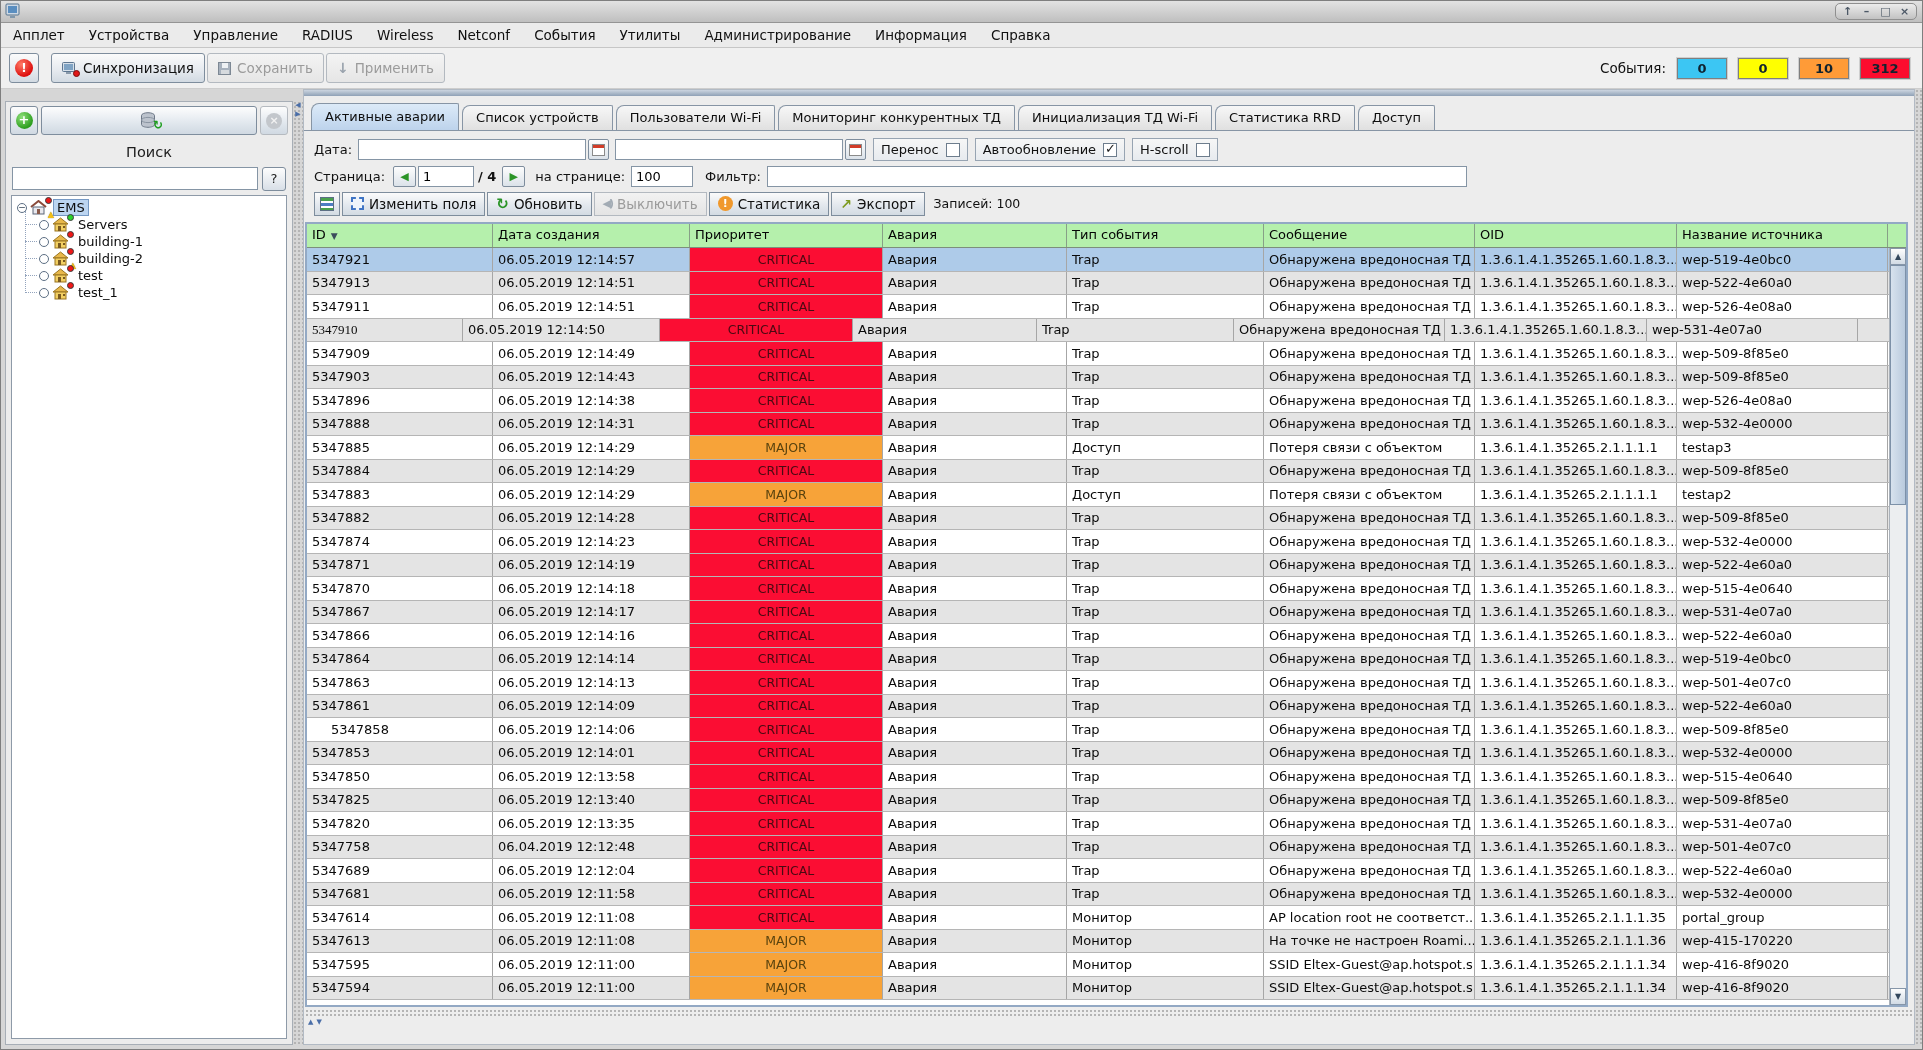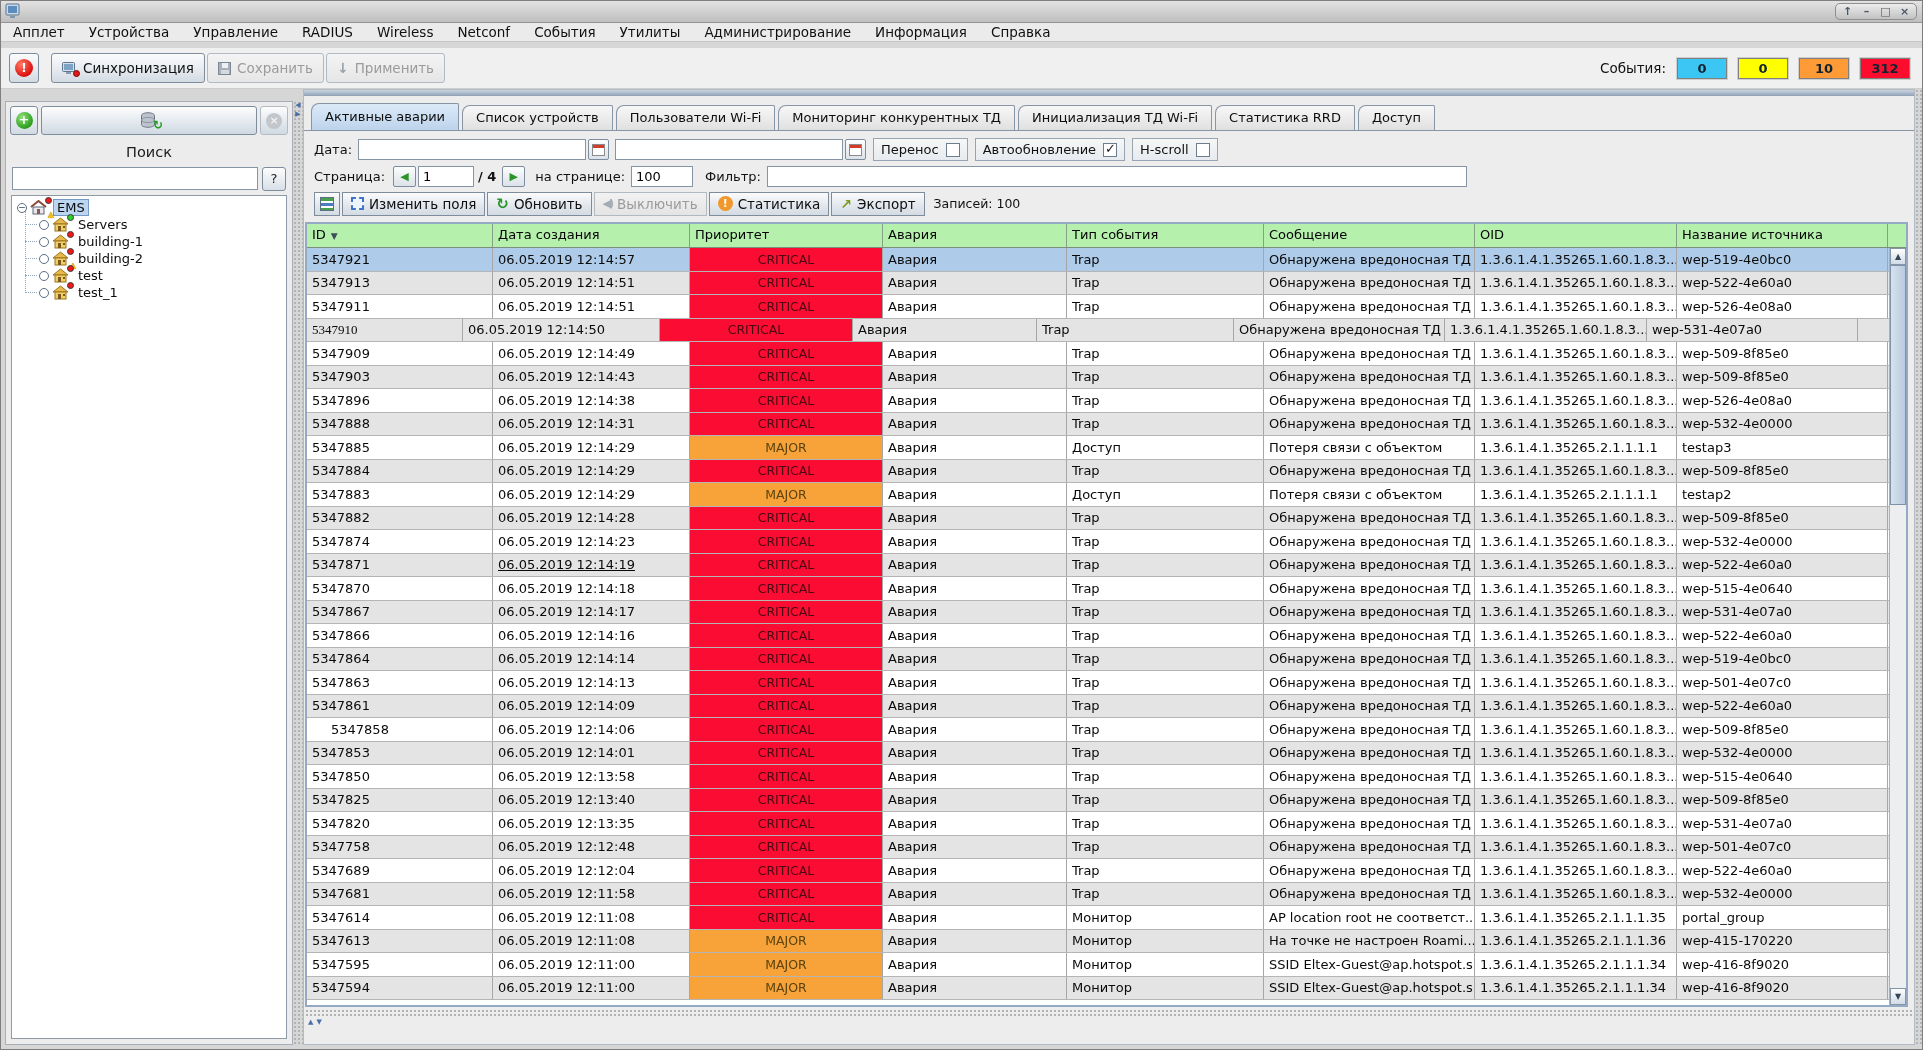--- a/index.html
+++ b/index.html
@@ -15,21 +15,21 @@
     background: linear-gradient(#e2e2e2,#bfbfbf); border-bottom:1px solid #949494; }
   .title-text { position:absolute; left:0; right:0; top:3px; text-align:center;
     font-size:12.5px; font-weight:bold; color:#3c3c3c; }
   .app-icon { position:absolute; left:4px; top:2px; width:17px; height:17px; }
   .win-controls { position:absolute; right:5px; top:2px; display:flex;
     background: linear-gradient(#ececec,#c2c2c2); border:1px solid #8f8f8f;
     border-radius:5px; padding:0 2px; height:17px; align-items:center; }
   .win-btn { width:19px; text-align:center; font-size:11px; line-height:15px;
     color:#4c5866; font-weight:bold; }
   
-  .menubar { position:absolute; top:22px; left:0; right:0; height:19px;
+  .menubar { position:absolute; top:22px; left:0; right:0; height:25px;
     background:#ebebeb; border-bottom:1px solid #c6c6c6;
     display:flex; align-items:center; padding-left:12px; gap:24px;
     font-size:13.5px; color:#101010; }
   .mi { cursor: default; }
   
   .toolbar { position:absolute; top:47px; left:0; right:0; height:41px;
     background:#f0f0f0; border-bottom:1px solid #cdcdcd;
     display:flex; align-items:center; }
   .tbtn { height:30px; display:flex; align-items:center; gap:6px; padding:0 10px;
     border:1px solid #7e8d9d; border-radius:3px;
@@ -565,21 +565,21 @@
             <div class="prbox" style="background: rgb(251, 13, 51); color: rgb(74, 10, 18);">CRITICAL</div>
           </div>
           <div class="td" style="width: 184px;">Авария</div>
           <div class="td" style="width: 197px;">Trap</div>
           <div class="td" style="width: 211px;">Обнаружена вредоносная ТД ...</div>
           <div class="td" style="width: 202px;">1.3.6.1.4.1.35265.1.60.1.8.3...</div>
           <div class="td" style="width: 211px;">wep-532-4e0000</div>
         </div>
         <div class="trr alt">
           <div class="td" style="width: 186px;">5347871</div>
-          <div class="td" style="width: 197px; text-decoration: underline;">06.05.2019 12:14:19</div>
+          <div class="td" style="width: 197px;">06.05.2019 12:14:19</div>
           <div class="td pr" style="width: 193px;">
             <div class="prbox" style="background: rgb(251, 13, 51); color: rgb(74, 10, 18);">CRITICAL</div>
           </div>
           <div class="td" style="width: 184px;">Авария</div>
           <div class="td" style="width: 197px;">Trap</div>
           <div class="td" style="width: 211px;">Обнаружена вредоносная ТД ...</div>
           <div class="td" style="width: 202px;">1.3.6.1.4.1.35265.1.60.1.8.3...</div>
           <div class="td" style="width: 211px;">wep-522-4e60a0</div>
         </div>
         <div class="trr">
@@ -709,21 +709,21 @@
             <div class="prbox" style="background: rgb(251, 13, 51); color: rgb(74, 10, 18);">CRITICAL</div>
           </div>
           <div class="td" style="width: 184px;">Авария</div>
           <div class="td" style="width: 197px;">Trap</div>
           <div class="td" style="width: 211px;">Обнаружена вредоносная ТД ...</div>
           <div class="td" style="width: 202px;">1.3.6.1.4.1.35265.1.60.1.8.3...</div>
           <div class="td" style="width: 211px;">wep-531-4e07a0</div>
         </div>
         <div class="trr alt">
           <div class="td" style="width: 186px;">5347758</div>
-          <div class="td" style="width: 197px;">06.05.2019 12:12:48</div>
+          <div class="td" style="width: 197px;">06.04.2019 12:12:48</div>
           <div class="td pr" style="width: 193px;">
             <div class="prbox" style="background: rgb(251, 13, 51); color: rgb(74, 10, 18);">CRITICAL</div>
           </div>
           <div class="td" style="width: 184px;">Авария</div>
           <div class="td" style="width: 197px;">Trap</div>
           <div class="td" style="width: 211px;">Обнаружена вредоносная ТД ...</div>
           <div class="td" style="width: 202px;">1.3.6.1.4.1.35265.1.60.1.8.3...</div>
           <div class="td" style="width: 211px;">wep-501-4e07c0</div>
         </div>
         <div class="trr">

